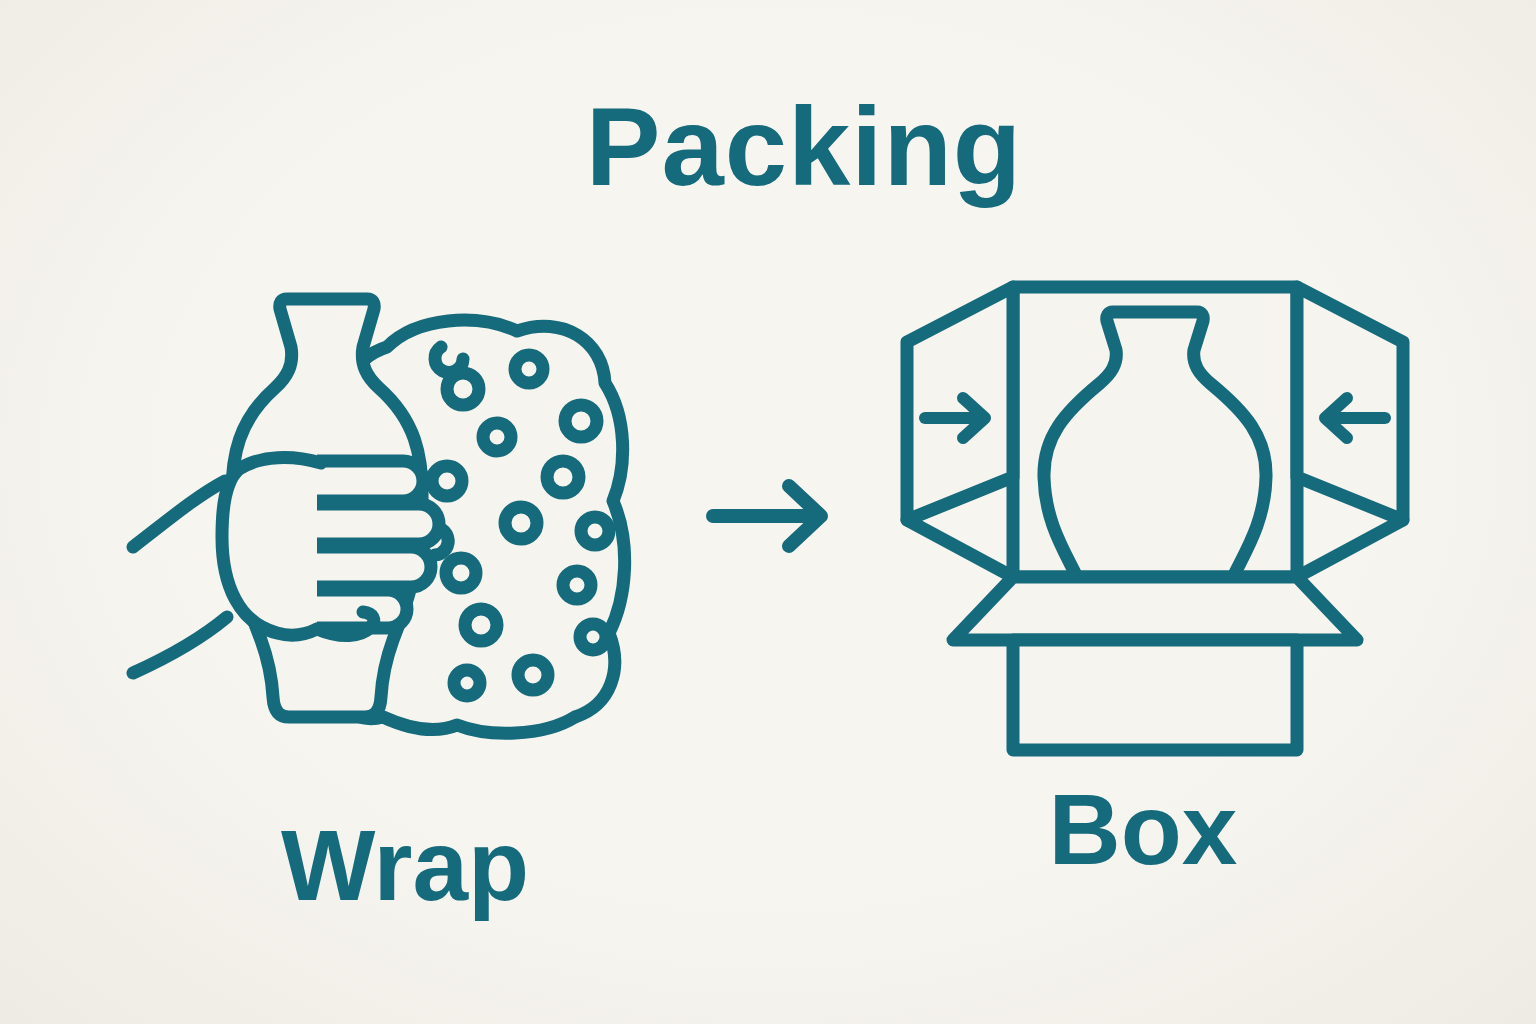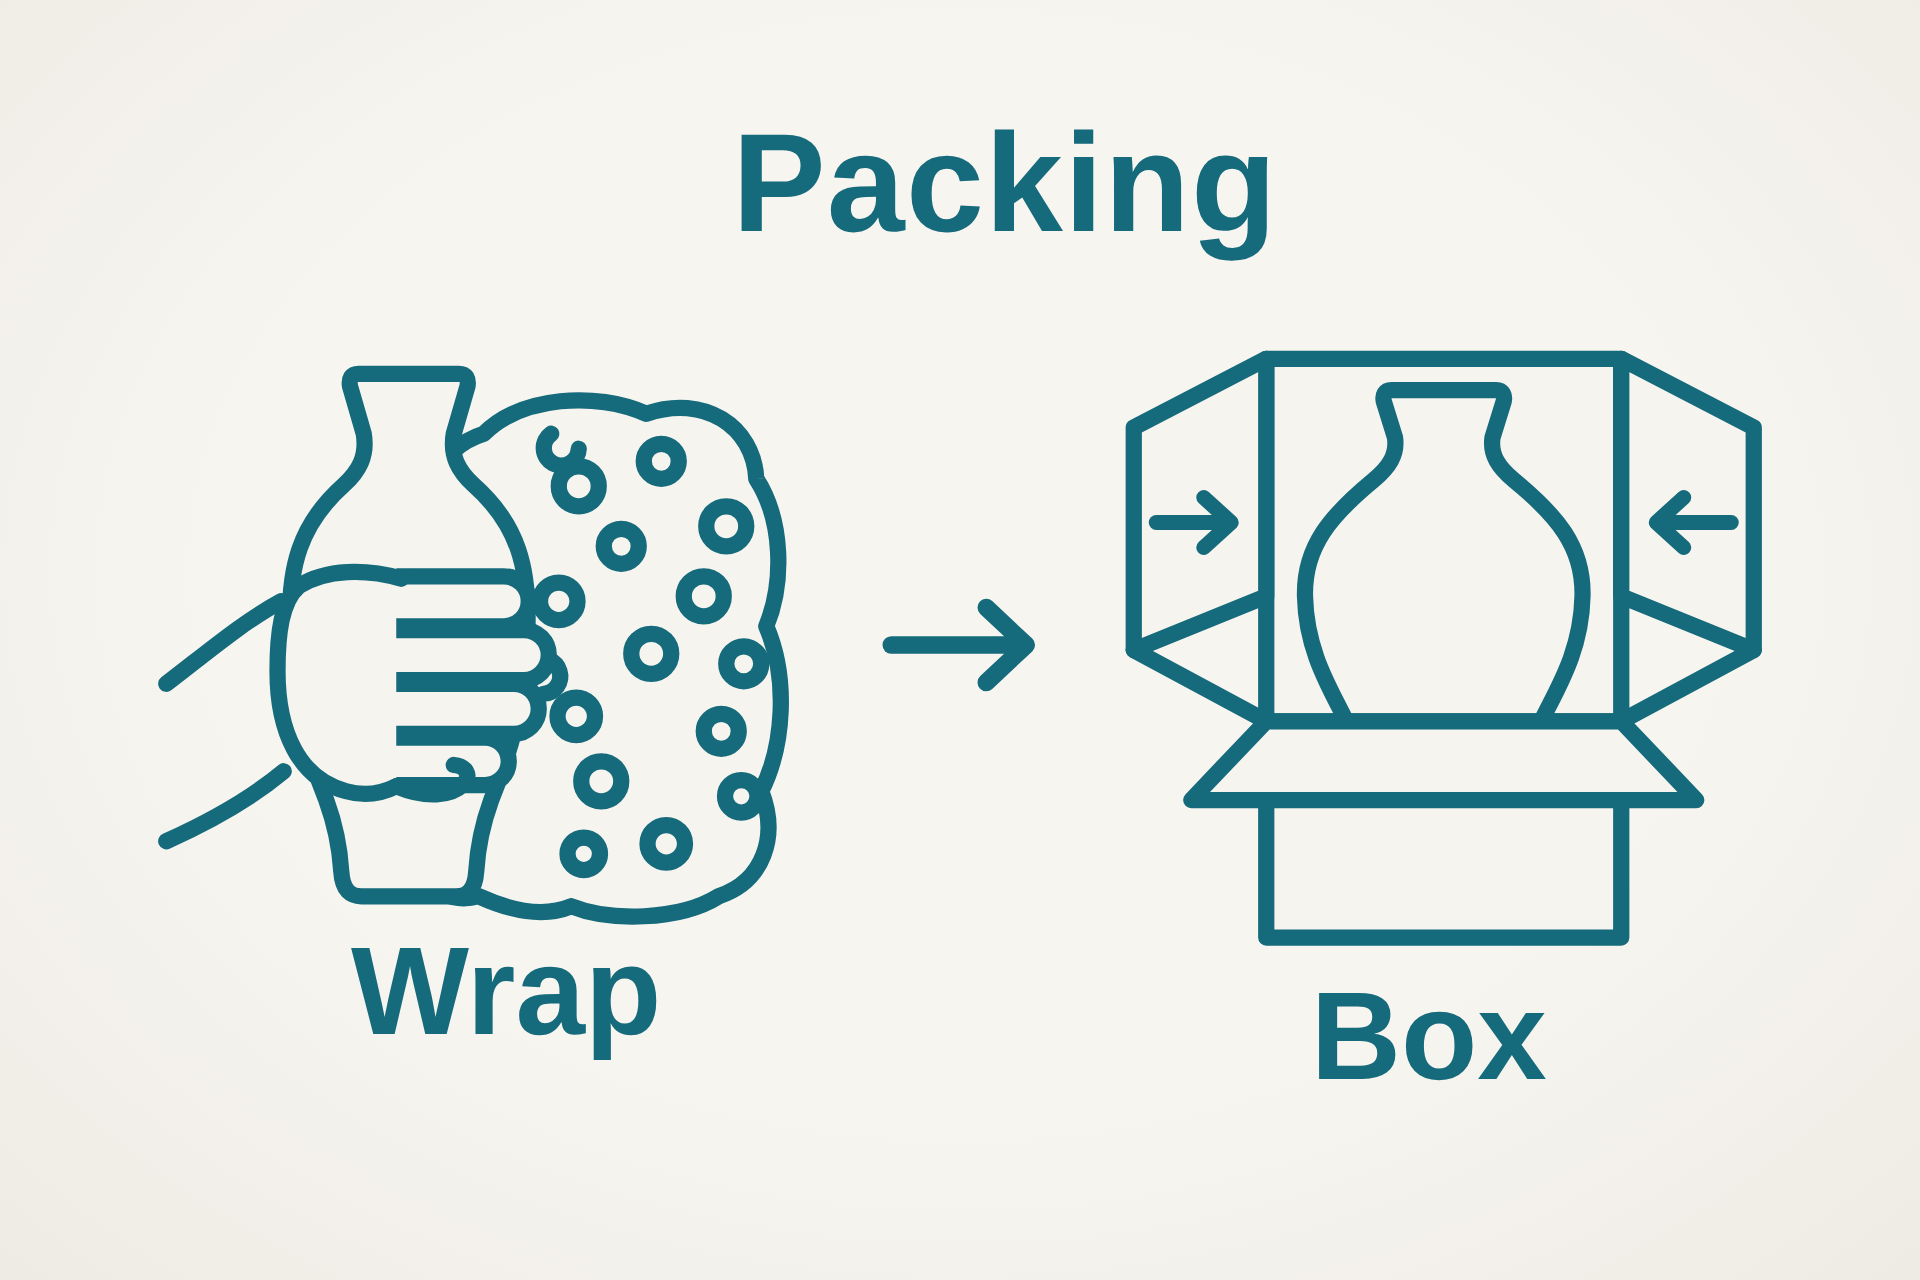--- a/index.html
+++ b/index.html
@@ -113,16 +113,16 @@
         <path d="M490,146 L434,146"></path>
         <path d="M452,126 L430,146 L452,166"></path>
       </g>
 
       <path class="ln sh" d="M118,305 L402,305 L462,368 L58,368 Z"></path>
 
       <rect class="ln sh" x="118" y="368" width="284" height="110"></rect>
     </svg>
   </div>
 
-  <div class="step-label" style="left:145px; top:736px; width:520px;">Wrap</div>
+  <div class="step-label" style="left:145px; top:808px; width:520px;">Wrap</div>
   <div class="step-label" style="left:883px; top:772px; width:520px;">Box</div>
 
 </div>
 
 </body></html>

